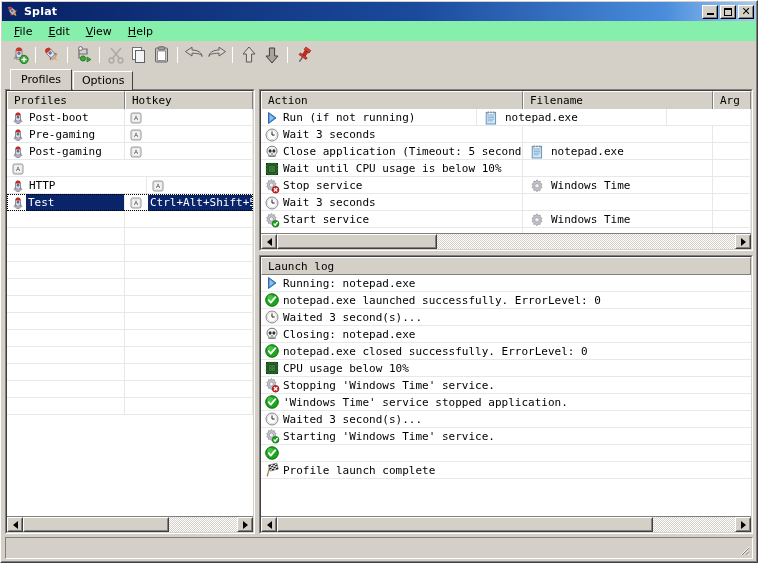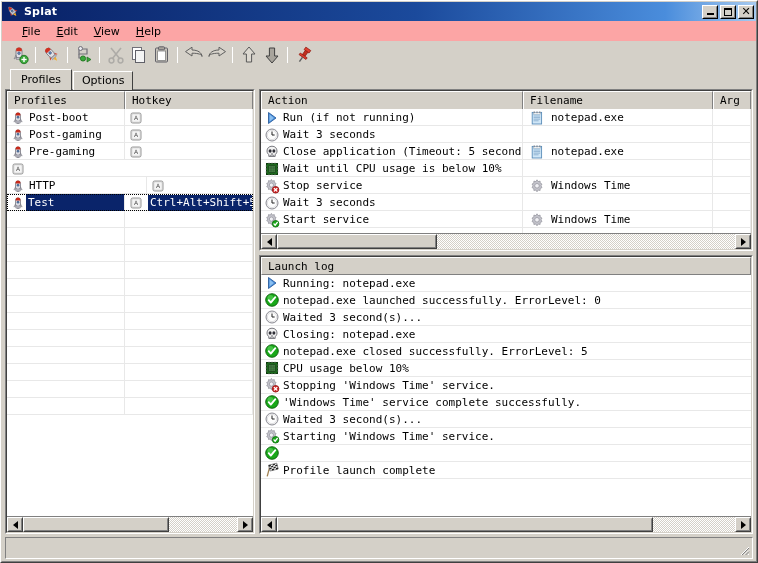--- a/index.html
+++ b/index.html
@@ -89,22 +89,22 @@
     line-height: 1;
   }
   .min-gl { width: 7px; height: 2px; background: #000; margin-top: 5px; }
   .max-gl { width: 8px; height: 8px; border: 1px solid #000; border-top-width: 2px; }
 
   
   .menubar {
     height: 20px;
     display: flex;
     align-items: center;
-    padding-left: 12px;
-    background: #fca5a5;
+    padding-left: 4px;
+    background: #86efac;
     flex: 0 0 auto;
   }
   .menu-item {
     padding: 2px 8px;
     font-family: "DejaVu Sans", sans-serif;
     font-size: 11px;
     color: #000;
     cursor: default;
   }
   .menu-item u { text-decoration: underline; }
@@ -576,21 +576,21 @@
                       <svg width="16" height="16" viewBox="0 0 16 16">
                         <rect x="5.5" y="3" width="5" height="8.5" rx="2.2" fill="#dcdce4" stroke="#6a6a74" stroke-width="0.7"></rect>
         <path d="M5.7 5.6 L10.3 5.6 L10.3 4.4 C10.3 3.3 9.3 2.5 8 2.5 C6.7 2.5 5.7 3.3 5.7 4.4 Z" fill="#c82818"></path>
         <circle cx="8" cy="7.2" r="1.1" fill="#5a80b8" stroke="#24405f" stroke-width="0.45"></circle>
         <path d="M5.5 8.8 L3.8 12 L5.5 11.3 Z" fill="#b4b4be" stroke="#6a6a74" stroke-width="0.4"></path>
         <path d="M10.5 8.8 L12.2 12 L10.5 11.3 Z" fill="#b4b4be" stroke="#6a6a74" stroke-width="0.4"></path>
         <rect x="5.8" y="11" width="4.4" height="2" fill="#c0c0ca" stroke="#6a6a74" stroke-width="0.45"></rect>
         <rect x="6.6" y="13" width="2.8" height="0.9" fill="#8a8a94"></rect>
                       </svg>
                     </span>
-                    <span class="txt">Post-gaming</span>
+                    <span class="txt">Pre-gaming</span>
      </div>
      <div class="cell" style="flex:1;">
        <span class="ico" style="">
                       <svg width="16" height="16" viewBox="0 0 16 16">
                         <rect x="3" y="3" width="10" height="10" rx="1.6" fill="#e4e4e4" stroke="#8c8c8c" stroke-width="0.9"></rect>
         <rect x="3.9" y="3.9" width="8.2" height="8.2" rx="1.2" fill="#f4f4f4" stroke="#c0c0c0" stroke-width="0.5"></rect>
         <text x="8" y="10.4" font-family="DejaVu Sans, sans-serif" font-size="6" fill="#505050" text-anchor="middle">A</text>
                       </svg>
                     </span>
                     <span class="txt"></span>
@@ -602,21 +602,21 @@
                       <svg width="16" height="16" viewBox="0 0 16 16">
                         <rect x="5.5" y="3" width="5" height="8.5" rx="2.2" fill="#dcdce4" stroke="#6a6a74" stroke-width="0.7"></rect>
         <path d="M5.7 5.6 L10.3 5.6 L10.3 4.4 C10.3 3.3 9.3 2.5 8 2.5 C6.7 2.5 5.7 3.3 5.7 4.4 Z" fill="#c82818"></path>
         <circle cx="8" cy="7.2" r="1.1" fill="#5a80b8" stroke="#24405f" stroke-width="0.45"></circle>
         <path d="M5.5 8.8 L3.8 12 L5.5 11.3 Z" fill="#b4b4be" stroke="#6a6a74" stroke-width="0.4"></path>
         <path d="M10.5 8.8 L12.2 12 L10.5 11.3 Z" fill="#b4b4be" stroke="#6a6a74" stroke-width="0.4"></path>
         <rect x="5.8" y="11" width="4.4" height="2" fill="#c0c0ca" stroke="#6a6a74" stroke-width="0.45"></rect>
         <rect x="6.6" y="13" width="2.8" height="0.9" fill="#8a8a94"></rect>
                       </svg>
                     </span>
-                    <span class="txt">Pre-gaming</span>
+                    <span class="txt">Post-gaming</span>
      </div>
      <div class="cell" style="flex:1;">
        <span class="ico" style="">
                       <svg width="16" height="16" viewBox="0 0 16 16">
                         <rect x="3" y="3" width="10" height="10" rx="1.6" fill="#e4e4e4" stroke="#8c8c8c" stroke-width="0.9"></rect>
         <rect x="3.9" y="3.9" width="8.2" height="8.2" rx="1.2" fill="#f4f4f4" stroke="#c0c0c0" stroke-width="0.5"></rect>
         <text x="8" y="10.4" font-family="DejaVu Sans, sans-serif" font-size="6" fill="#505050" text-anchor="middle">A</text>
                       </svg>
                     </span>
                     <span class="txt"></span>
@@ -754,21 +754,21 @@
 
       <div class="sunken" style="height:162px;flex:0 0 auto;">
         <div class="sunken-in">
           <div class="lv-header">
             <div class="hcell" style="width:262px;">Action</div>
             <div class="hcell" style="width:190px;">Filename</div>
             <div class="hcell" style="flex:1;">Arg</div>
           </div>
           <div class="lv-body" id="action-body">
                 <div class="row">
-                  <div class="cell" style="width:262px;">
+                  <div class="cell" style="width:216px;">
        <span class="ico" style="">
                       <svg width="16" height="16" viewBox="0 0 16 16">
                         <path d="M4.5 2.5 L12 8 L4.5 13.5 Z" fill="#4a8fdc" stroke="#1c4f92" stroke-width="0.8" stroke-linejoin="round"></path>
         <path d="M5.6 4.6 L9.8 8 L5.6 11.4 Z" fill="#8cc0f0"></path>
                       </svg>
                     </span>
                     <span class="txt">Run (if not running)</span>
      </div>
      <div class="cell" style="width:190px;padding-left:6px;">
        <span class="ico" style="">
@@ -1046,21 +1046,21 @@
                   <span class="txt">Closing: notepad.exe</span>
                 </div>
                 <div class="log-row">
                   <span class="ico" style="">
                     <svg width="16" height="16" viewBox="0 0 16 16">
                       <circle cx="8" cy="8" r="6.3" fill="#18a818" stroke="#0a5c0a" stroke-width="0.9"></circle>
         <circle cx="6.4" cy="6" r="3" fill="#6ad86a" opacity="0.55"></circle>
         <path d="M4.7 8.2 L6.8 10.6 L11.3 5.2" fill="none" stroke="#ffffff" stroke-width="1.9" stroke-linecap="round" stroke-linejoin="round"></path>
                     </svg>
                   </span>
-                  <span class="txt">notepad.exe closed successfully.  ErrorLevel: 5</span>
+                  <span class="txt">notepad.exe closed successfully.  ErrorLevel: 0</span>
                 </div>
                 <div class="log-row">
                   <span class="ico" style="">
                     <svg width="16" height="16" viewBox="0 0 16 16">
                       <rect x="2.5" y="2.5" width="11" height="11" fill="#1c6a1c" stroke="#0e3d0e" stroke-width="1"></rect>
         <rect x="4.6" y="4.6" width="6.8" height="6.8" fill="#2a2a2a"></rect>
         <g fill="#5ad85a">
           <rect x="5.3" y="5.3" width="1.3" height="1.3"></rect>
                         <rect x="7.4" y="5.3" width="1.3" height="1.3"></rect>
                         <rect x="9.4" y="5.3" width="1.3" height="1.3"></rect>
@@ -1106,21 +1106,21 @@
                   <span class="txt">Stopping 'Windows Time' service.</span>
                 </div>
                 <div class="log-row">
                   <span class="ico" style="">
                     <svg width="16" height="16" viewBox="0 0 16 16">
                       <circle cx="8" cy="8" r="6.3" fill="#18a818" stroke="#0a5c0a" stroke-width="0.9"></circle>
         <circle cx="6.4" cy="6" r="3" fill="#6ad86a" opacity="0.55"></circle>
         <path d="M4.7 8.2 L6.8 10.6 L11.3 5.2" fill="none" stroke="#ffffff" stroke-width="1.9" stroke-linecap="round" stroke-linejoin="round"></path>
                     </svg>
                   </span>
-                  <span class="txt">'Windows Time' service complete successfully.</span>
+                  <span class="txt">'Windows Time' service stopped application.</span>
                 </div>
                 <div class="log-row">
                   <span class="ico" style="">
                     <svg width="16" height="16" viewBox="0 0 16 16">
                       <circle cx="8" cy="8" r="6" fill="#f4f4f4" stroke="#888890" stroke-width="1"></circle>
         <circle cx="8" cy="8" r="4.6" fill="#fdfdfd" stroke="#c8c8cc" stroke-width="0.5"></circle>
         <line x1="8" y1="8" x2="8" y2="4.6" stroke="#303030" stroke-width="1.1"></line>
         <line x1="8" y1="8" x2="10.6" y2="8" stroke="#303030" stroke-width="1.1"></line>
                     </svg>
                   </span>

